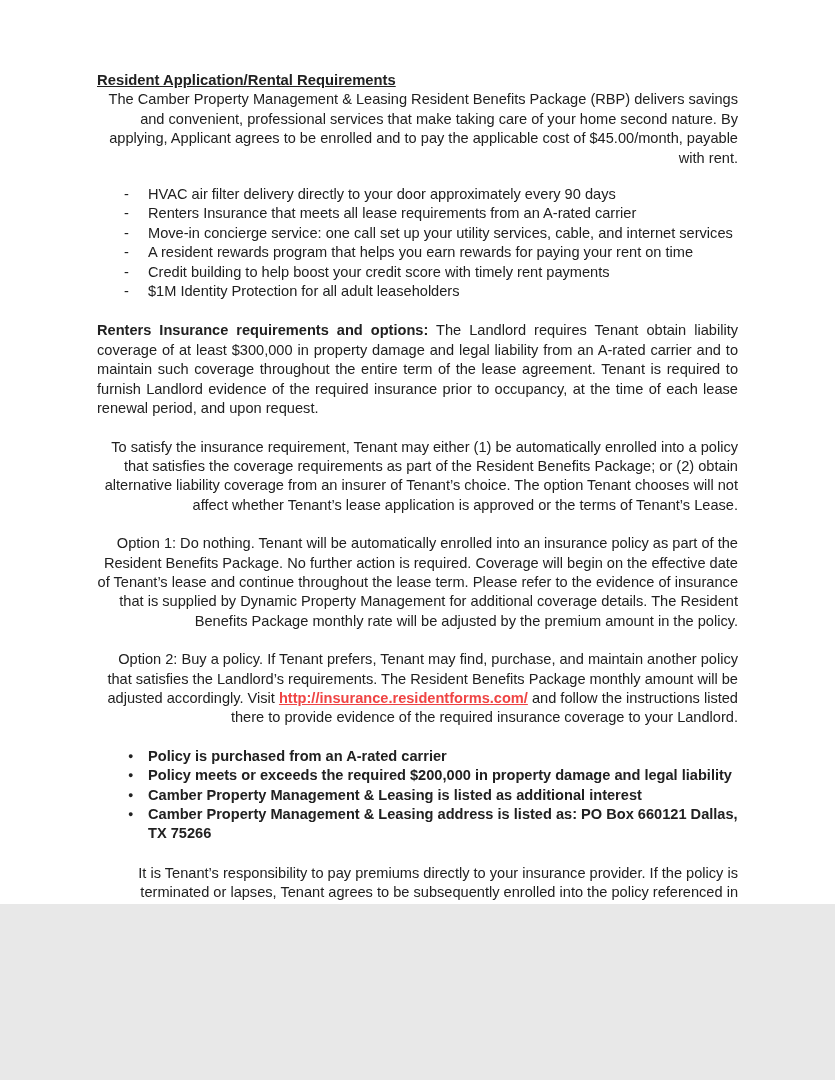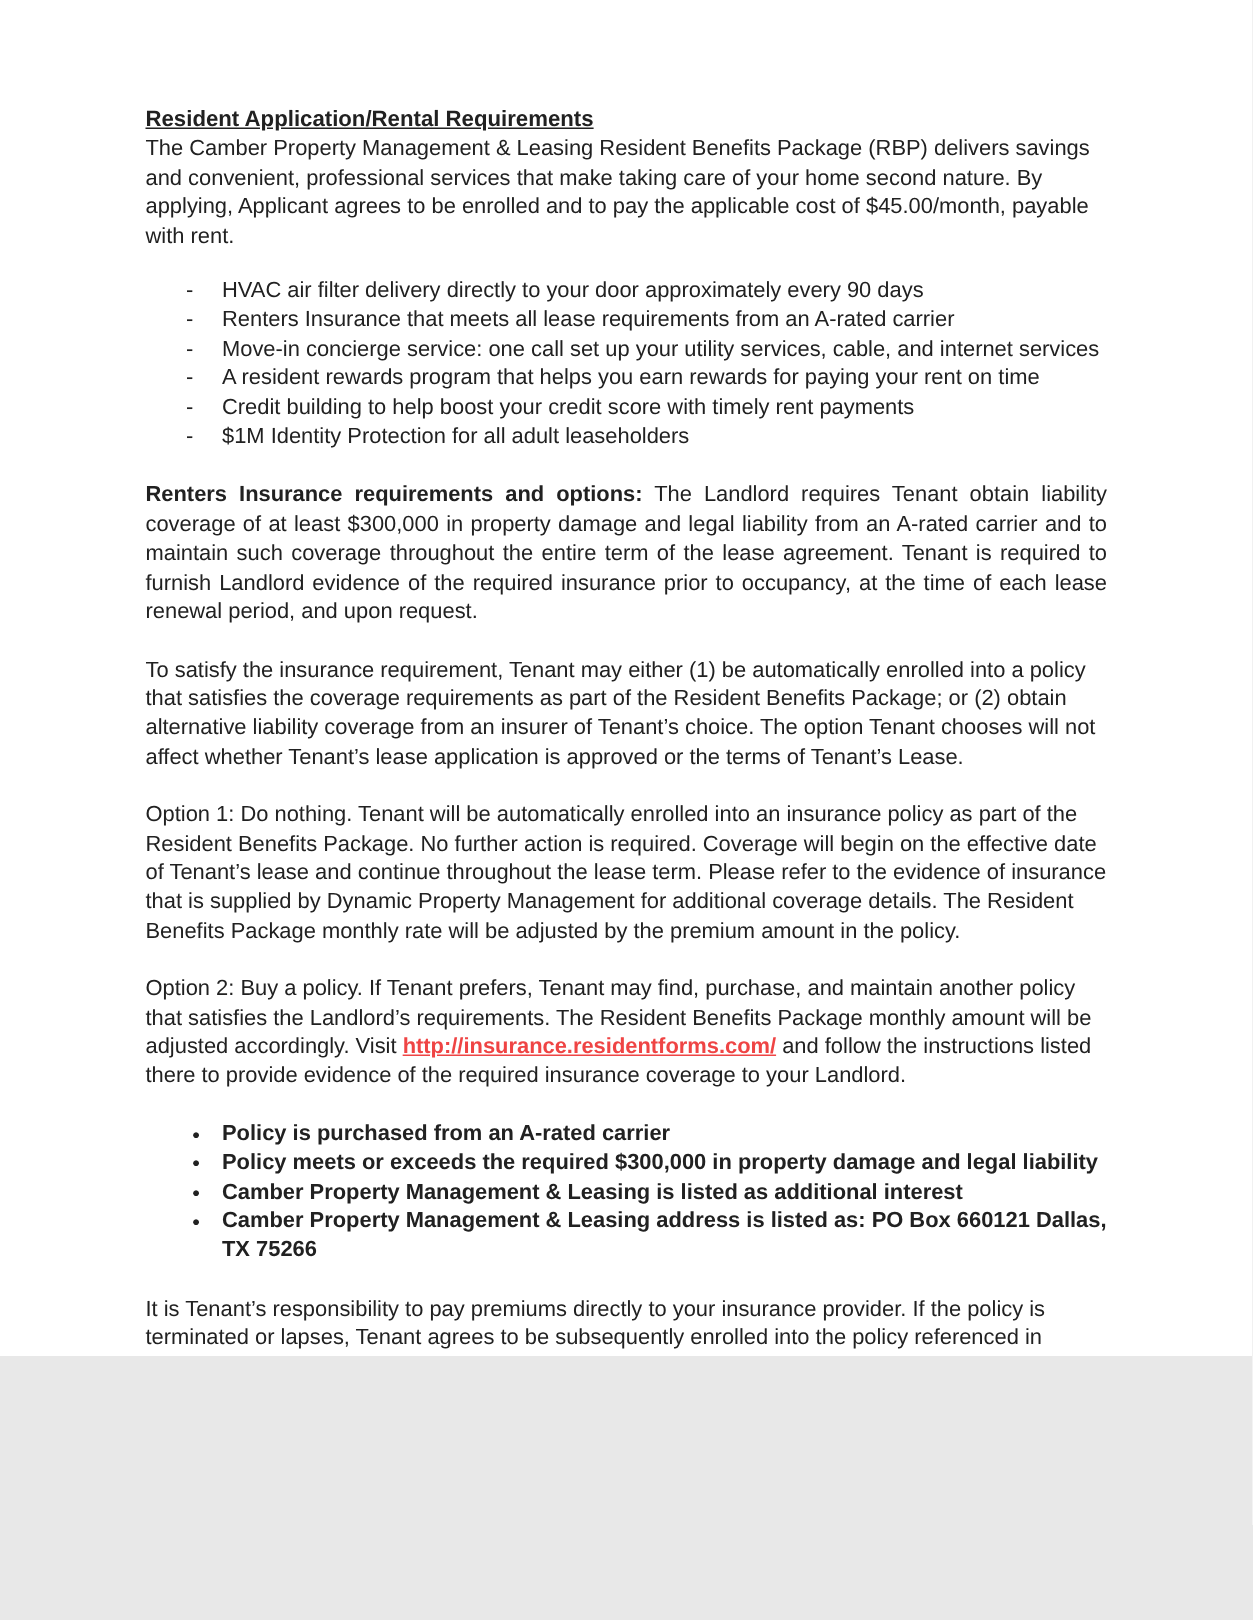--- a/index.html
+++ b/index.html
@@ -9,21 +9,21 @@
     font-family:Liberation Sans, sans-serif; color:#212121;
   }
   .content {
     position:absolute; left:97px; top:71px; width:641px;
     font-size:14.6px; line-height:19.4px;
   }
   .doc-title {
     font-weight:bold; text-decoration:underline;
     font-size:14.8px; margin:0;
   }
-  .para { margin:0 0 19px 0; }
+  .para { margin:0 0 19px 0;text-align:right; }
   .para.tight { margin-bottom:17px; }
   .justified { text-align:justify; }
   .bold { font-weight:bold; }
   .lead-line { margin:0 0 19px 0; }
   .list { margin:0 0 20px 0; }
   .li { display:flex; padding-left:27px; }
   .li .marker { flex:none; width:24px; }
   .bullet-list .li { padding-left:31px; }
   .bullet-list .li .marker { width:20px; font-size:9px; line-height:19.4px; }
   .bullet-list { font-weight:bold; }
@@ -93,21 +93,21 @@
     <p class="para"><span>Option 2: Buy a policy. If Tenant prefers, Tenant may find, purchase, and maintain another policy that satisfies the Landlord’s requirements. The Resident Benefits Package monthly amount will be adjusted accordingly. Visit </span><a class="doc-link">http://insurance.residentforms.com/</a><span> and follow the instructions listed there to provide evidence of the required insurance coverage to your Landlord.</span></p>
 
 
     <div class="list bullet-list">
       <div class="li">
         <span class="marker">●</span>
         <span class="txt">Policy is purchased from an A-rated carrier</span>
       </div>
       <div class="li">
         <span class="marker">●</span>
-        <span class="txt">Policy meets or exceeds the required $300,000 in property damage and legal liability</span>
+        <span class="txt">Policy meets or exceeds the required $200,000 in property damage and legal liability</span>
       </div>
       <div class="li">
         <span class="marker">●</span>
         <span class="txt">Camber Property Management &amp; Leasing is listed as additional interest</span>
       </div>
       <div class="li">
         <span class="marker">●</span>
         <span class="txt">Camber Property Management &amp; Leasing address is listed as: PO Box 660121 Dallas, TX 75266</span>
       </div>
     </div>

